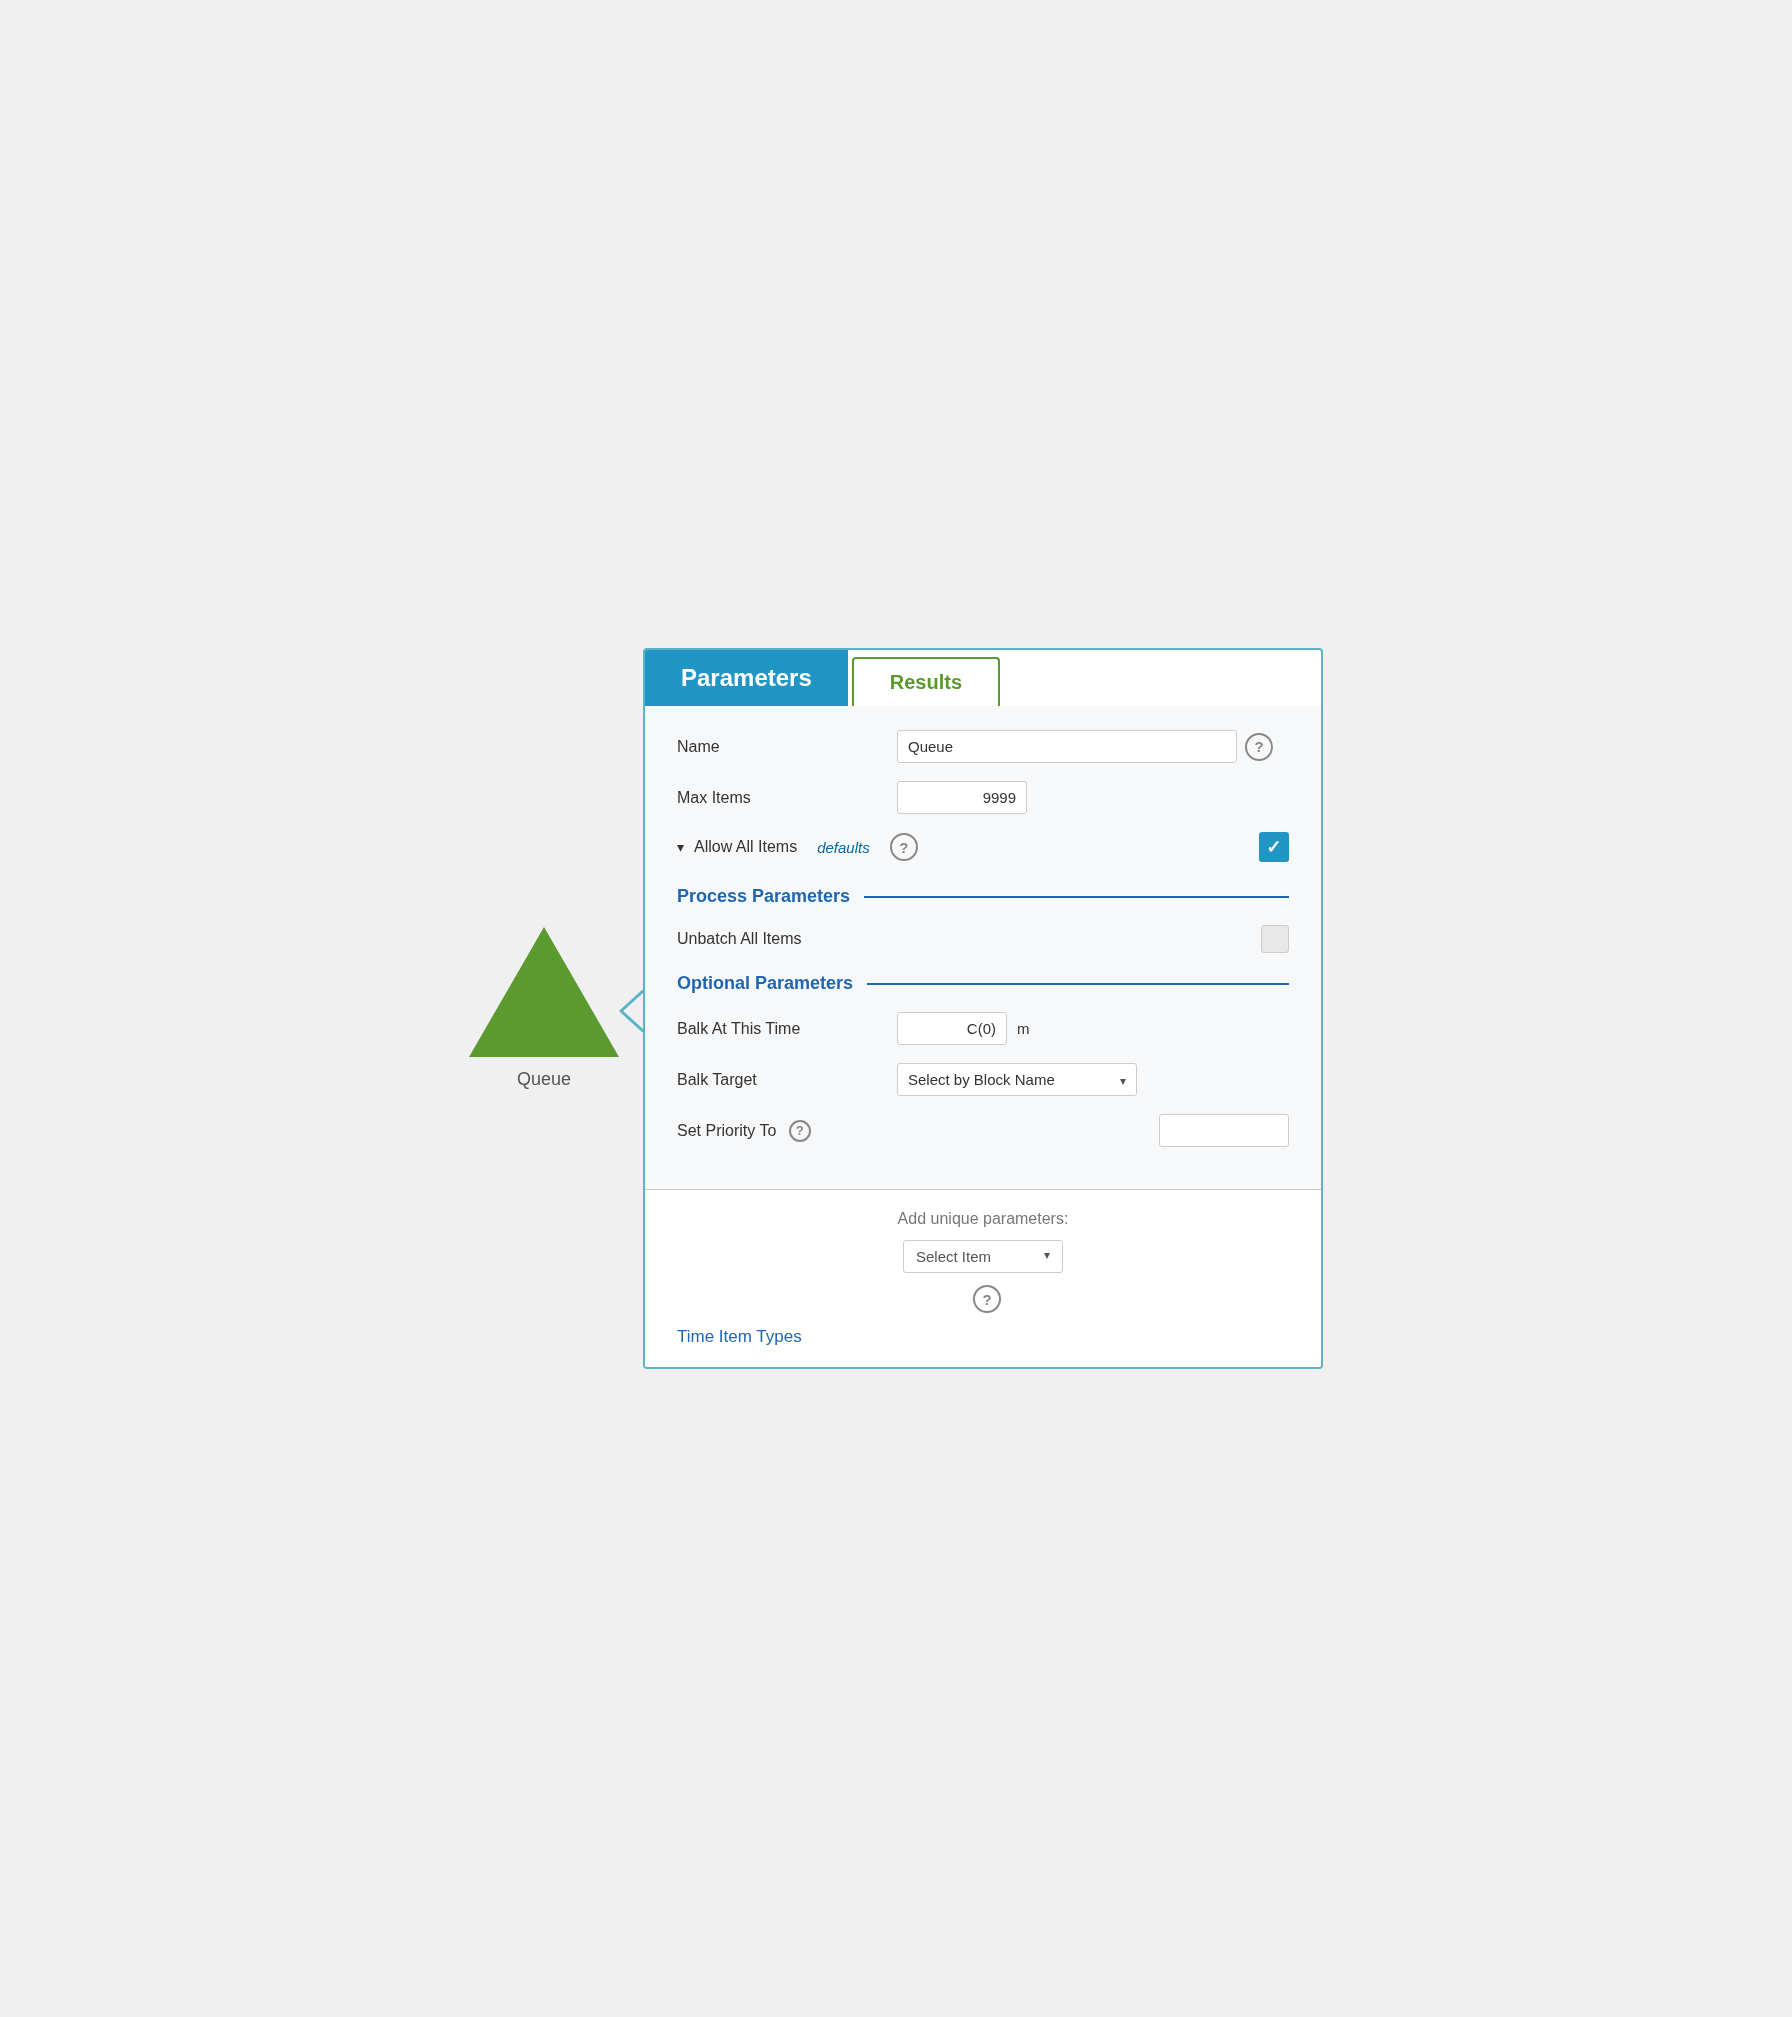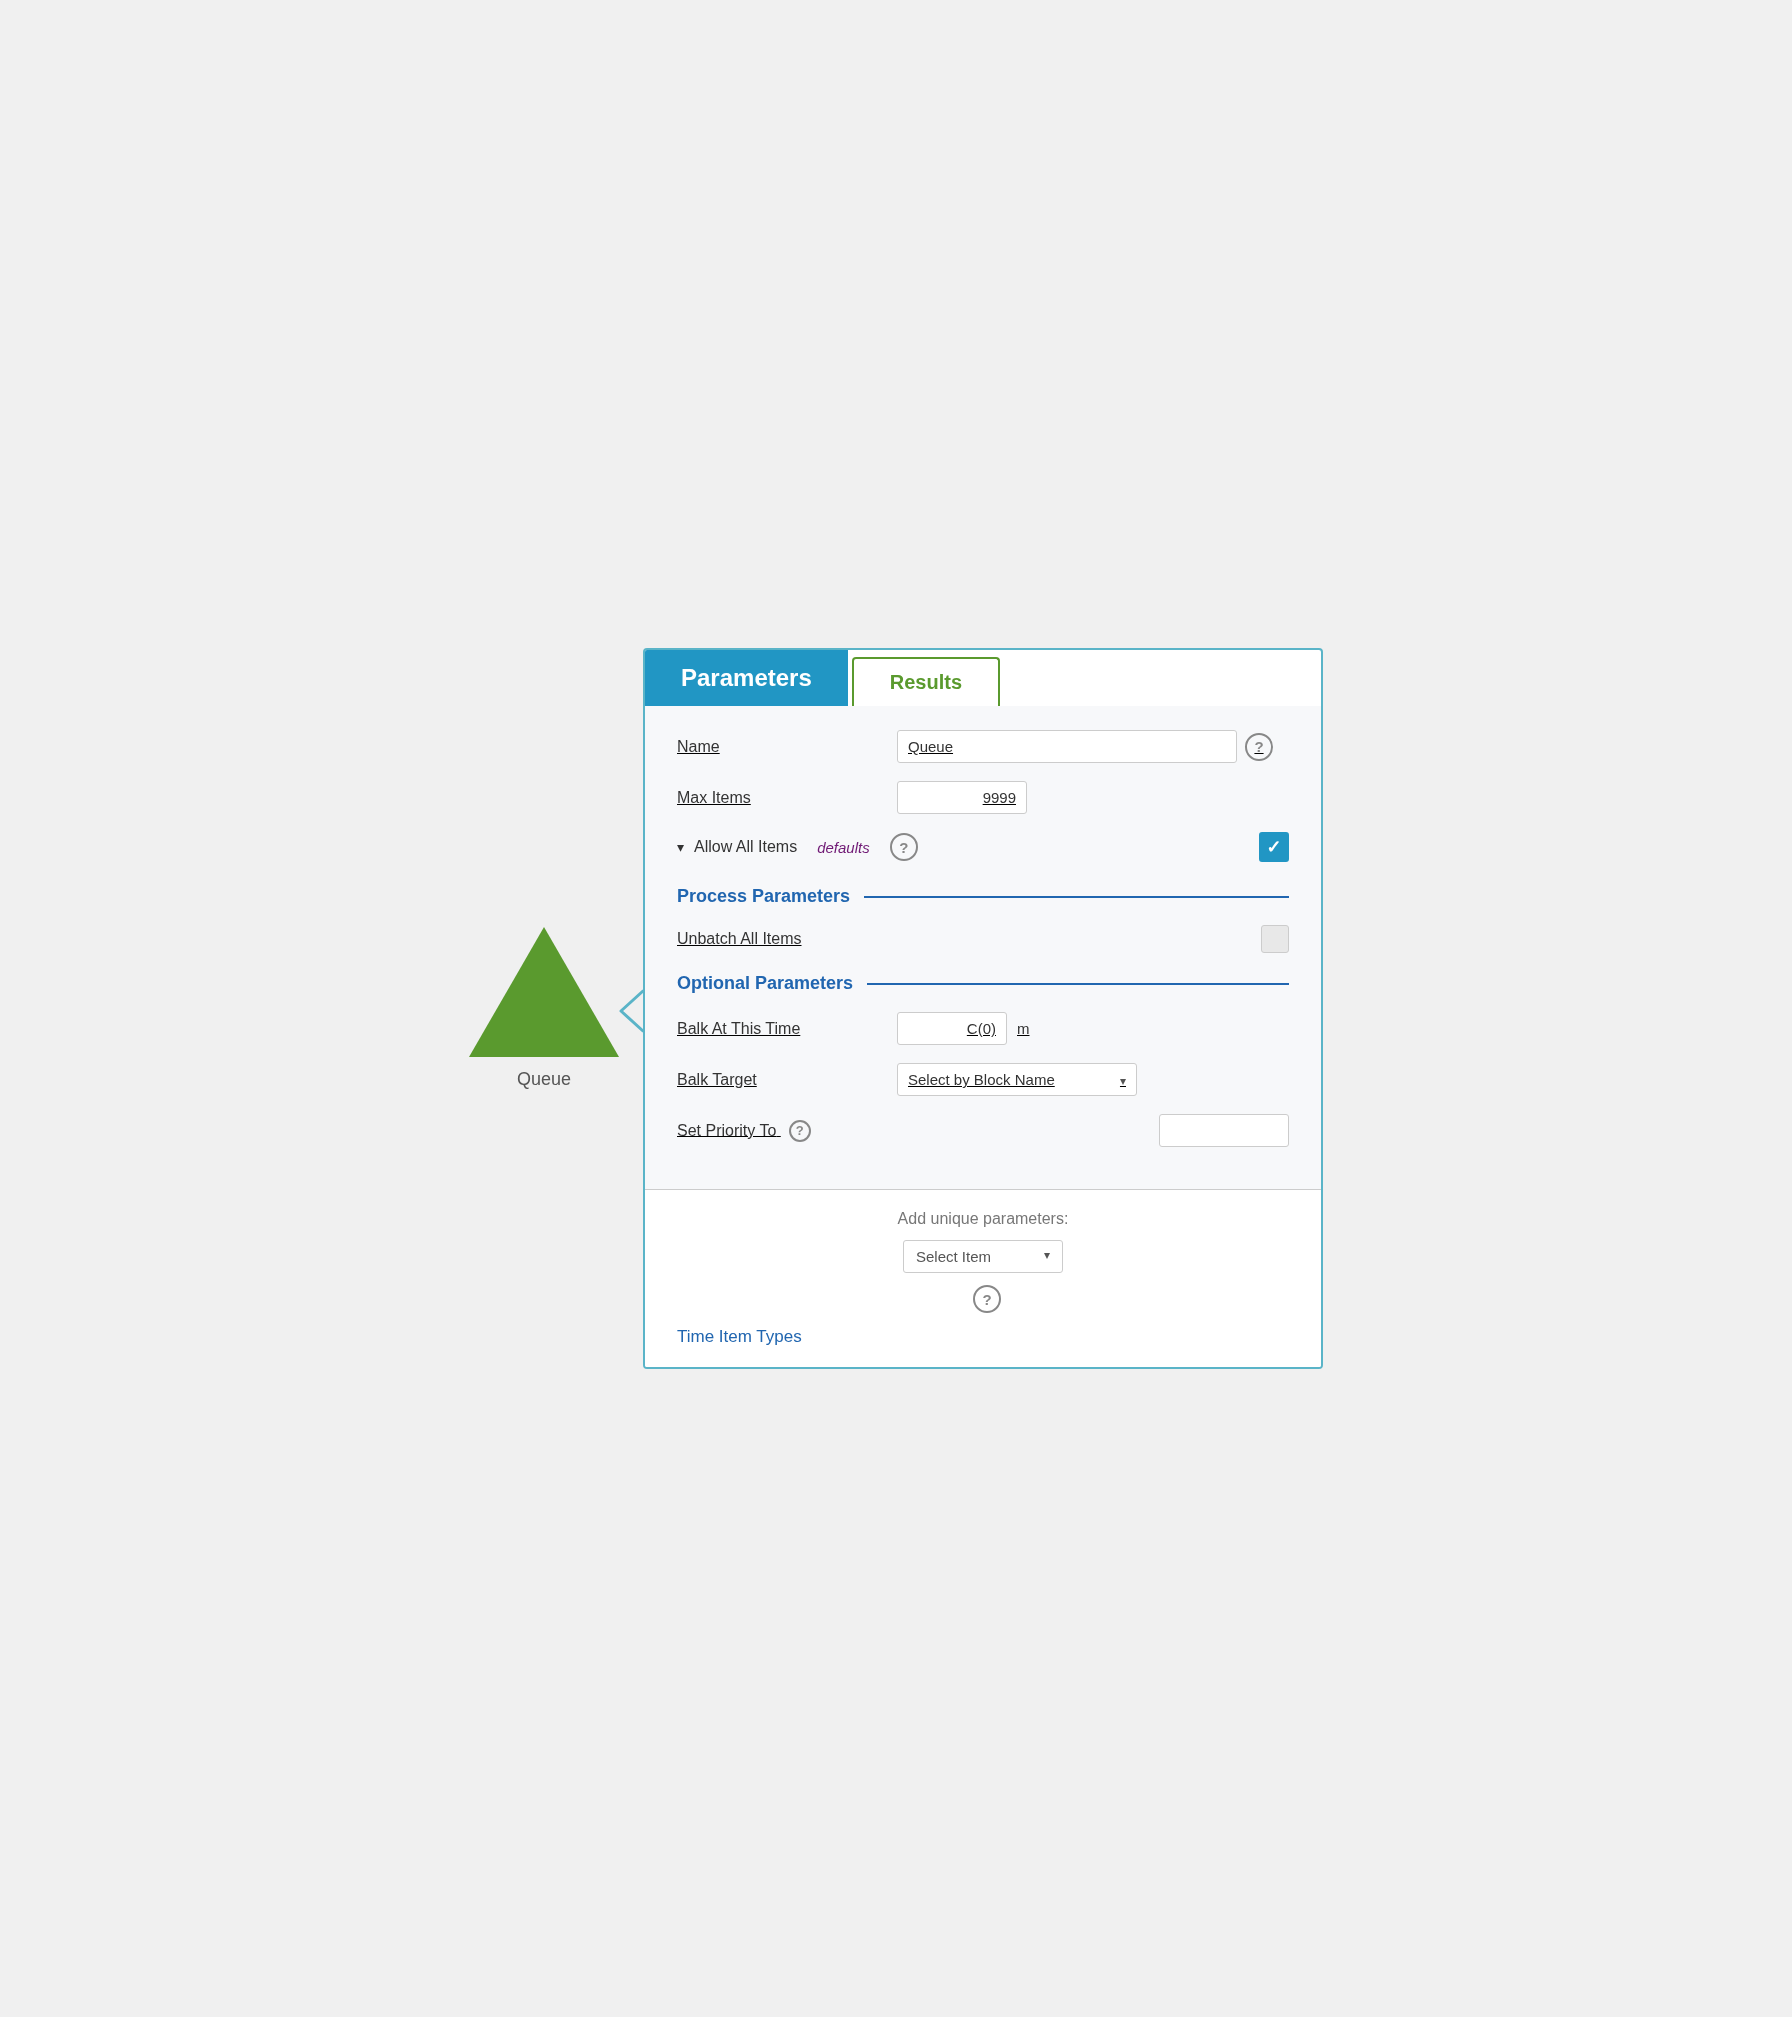--- a/index.html
+++ b/index.html
@@ -77,21 +77,20 @@
     
     .panel-content {
       padding: 24px 32px;
       background: #f7f8fa;
     }
     
     .form-row {
       display: flex;
       align-items: center;
       margin-bottom: 18px;
-      text-decoration: underline;
     }
     .form-label {
       font-size: 16px;
       color: #333;
       min-width: 220px;
     }
     .form-input {
       border: 1px solid #ccc;
       background: #fff;
       border-radius: 3px;
@@ -131,21 +130,21 @@
     .chevron-icon {
       font-size: 14px;
       color: #333;
     }
     .allow-all-label {
       font-size: 16px;
       color: #333;
     }
     .defaults-text {
       font-style: italic;
-      color: #701a75;
+      color: #0369a1;
       font-size: 15px;
     }
     .checkbox-checked {
       width: 30px;
       height: 30px;
       background: #2196C4;
       border: 2px solid #2196C4;
       border-radius: 3px;
       display: flex;
       align-items: center;

